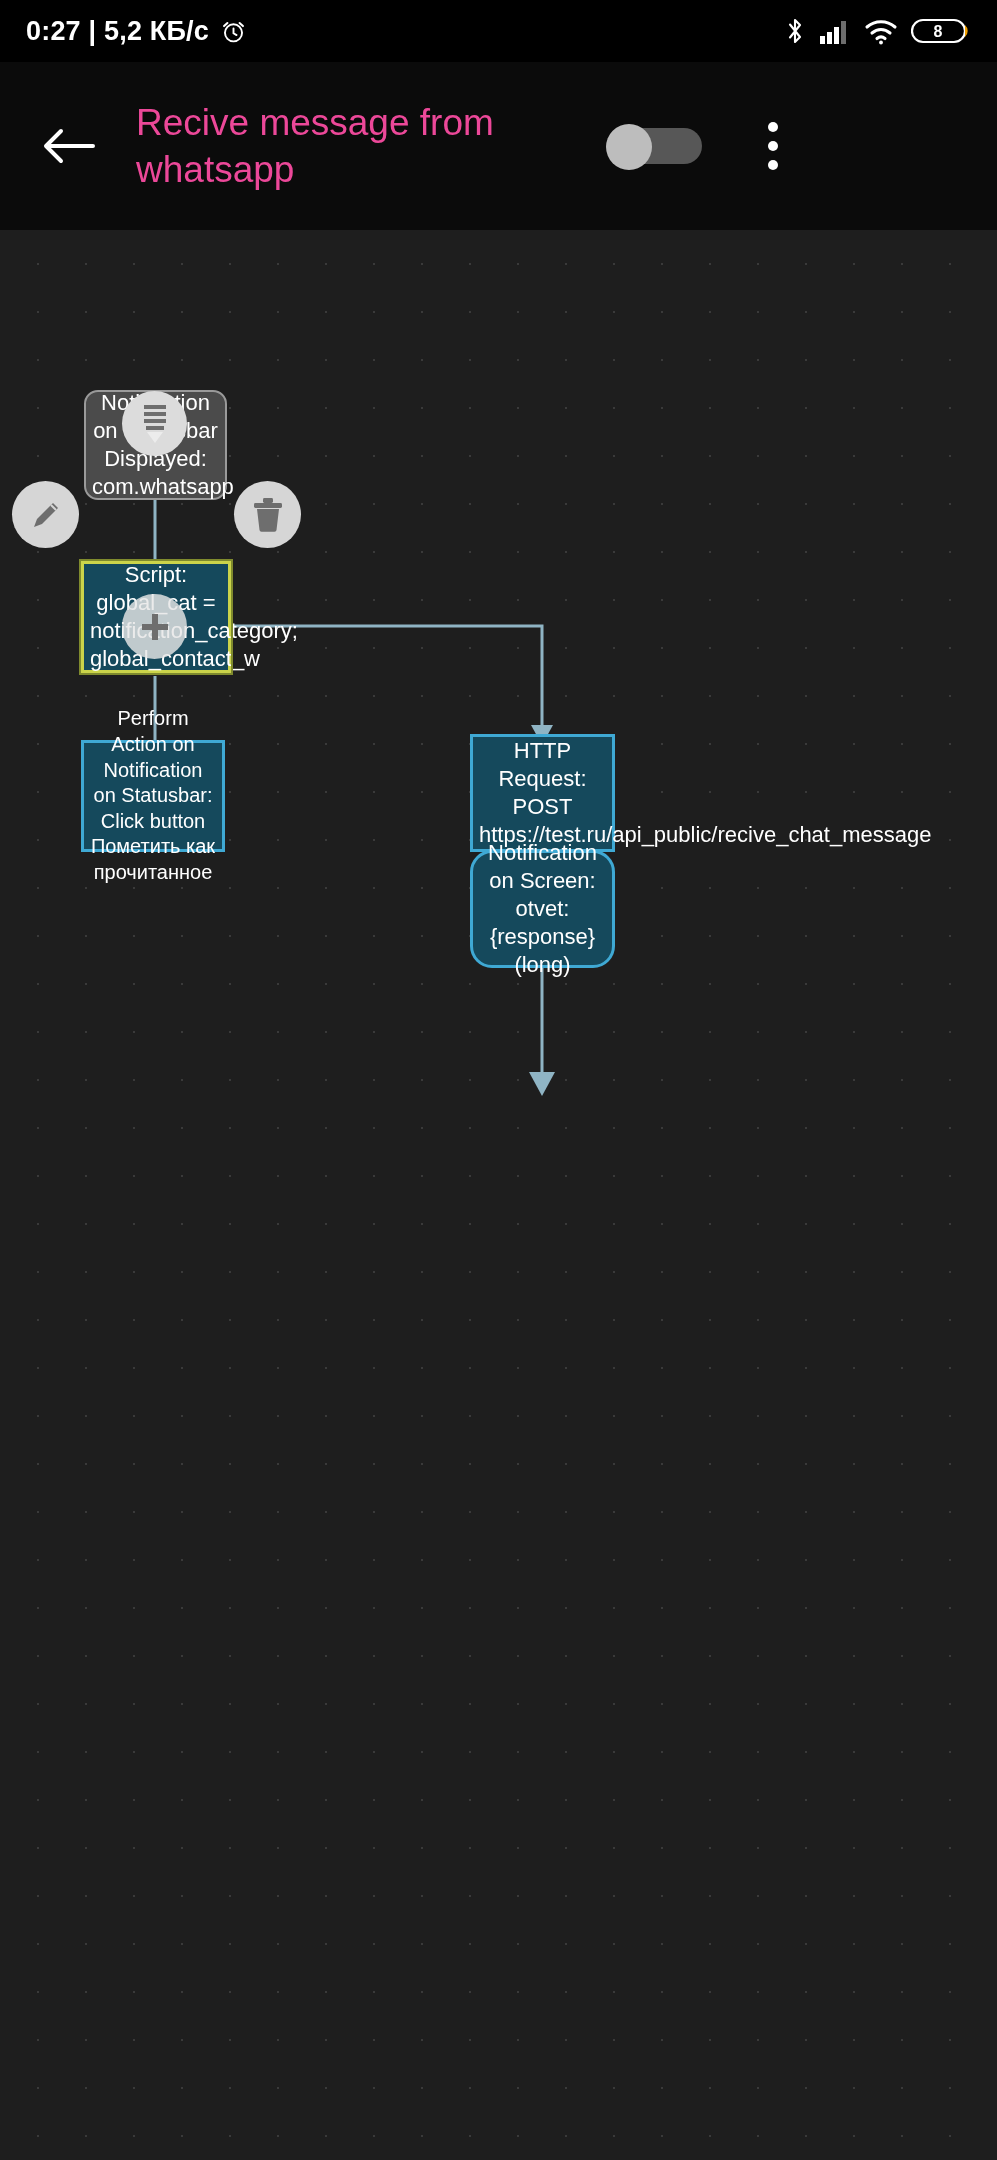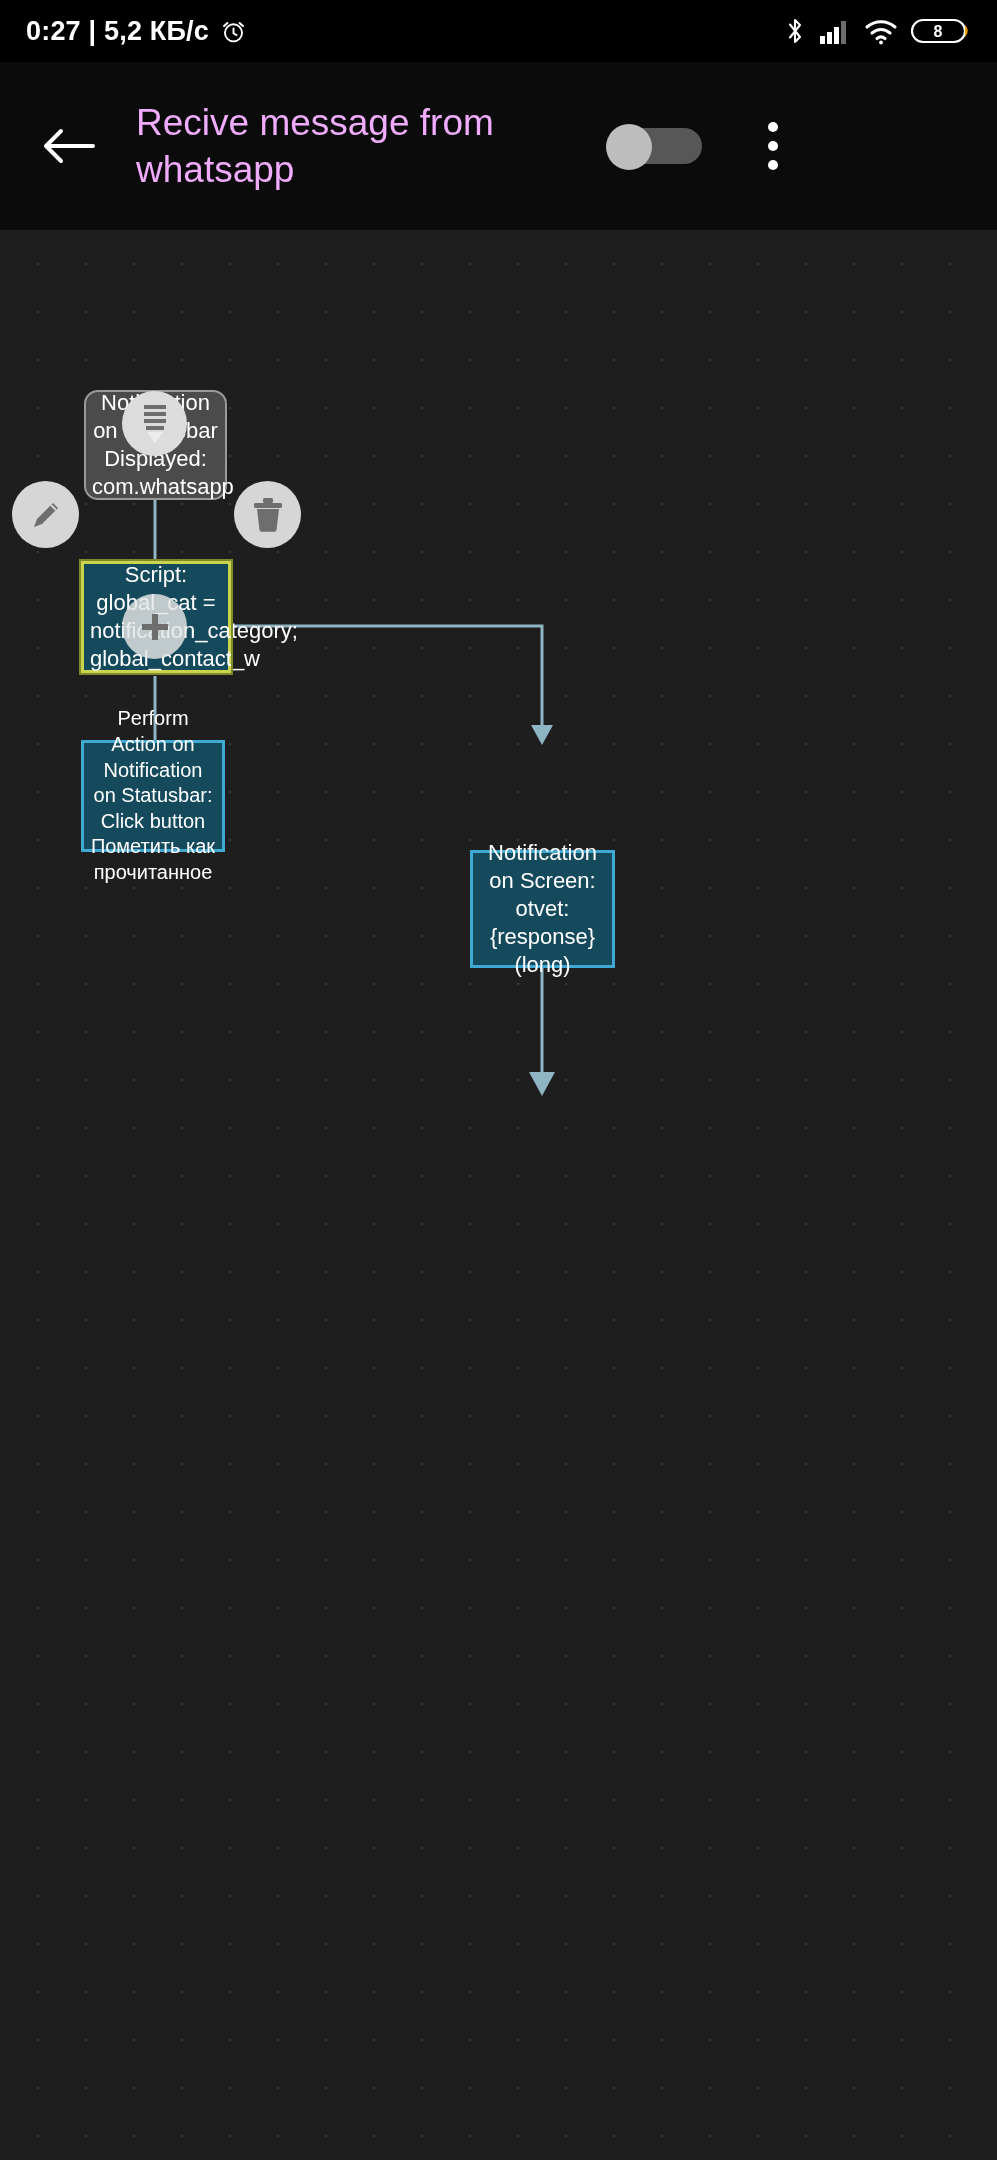--- a/index.html
+++ b/index.html
@@ -22,21 +22,21 @@
   #status-right{ margin-left:auto; display:flex; align-items:center; gap:13px; }
   .batt{ position:relative; width:60px; height:28px; }
 
   
   #appbar{
     position:absolute; left:0; top:62px; width:997px; height:168px;
     background:#0b0b0b; display:flex; align-items:center; padding:0 30px;
   }
   #back-btn{ width:78px; height:78px; display:flex; align-items:center; justify-content:center; flex:0 0 auto;}
   #appbar-title{
-    color:#f0abfc; font-size:37px; line-height:1.28; margin-left:28px;
+    color:#ec4899; font-size:37px; line-height:1.28; margin-left:28px;
     flex:1 1 auto; max-width:470px; font-weight:400;
   }
   #power-toggle{ position:relative; width:96px; height:44px; flex:0 0 auto; margin-right:40px;}
   #toggle-track{
     position:absolute; left:18px; top:4px; width:78px; height:36px;
     border-radius:18px; background:#575757;
   }
   #toggle-thumb{
     position:absolute; left:0; top:0; width:46px; height:46px;
     border-radius:50%; background:#bdbdbd;
@@ -212,18 +212,21 @@
     <svg width="38" height="38" viewBox="0 0 38 38">
       <rect x="16" y="6" width="6" height="26" fill="#6e6e6e"></rect>
       <rect x="6" y="16" width="26" height="6" fill="#6e6e6e"></rect>
     </svg>
   </div>
 
   <div class="node" id="node-action">
     <span class="node-text">Perform Action on Notification on Statusbar: Click button Пометить как прочитанное</span>
   </div>
 
-
-  <div class="node" id="node-notify" style="top: 620px;">
+  <div class="node" id="node-http">
+    <span class="node-text">HTTP Request: POST https://test.ru/api_public/recive_chat_message</span>
+  </div>
+
+  <div class="node" id="node-notify" style="top: 620px; border-radius: 22px;">
     <span class="node-text">Notification on Screen: otvet: {response} (long)</span>
   </div>
 
 </div>
 
 </body></html>

